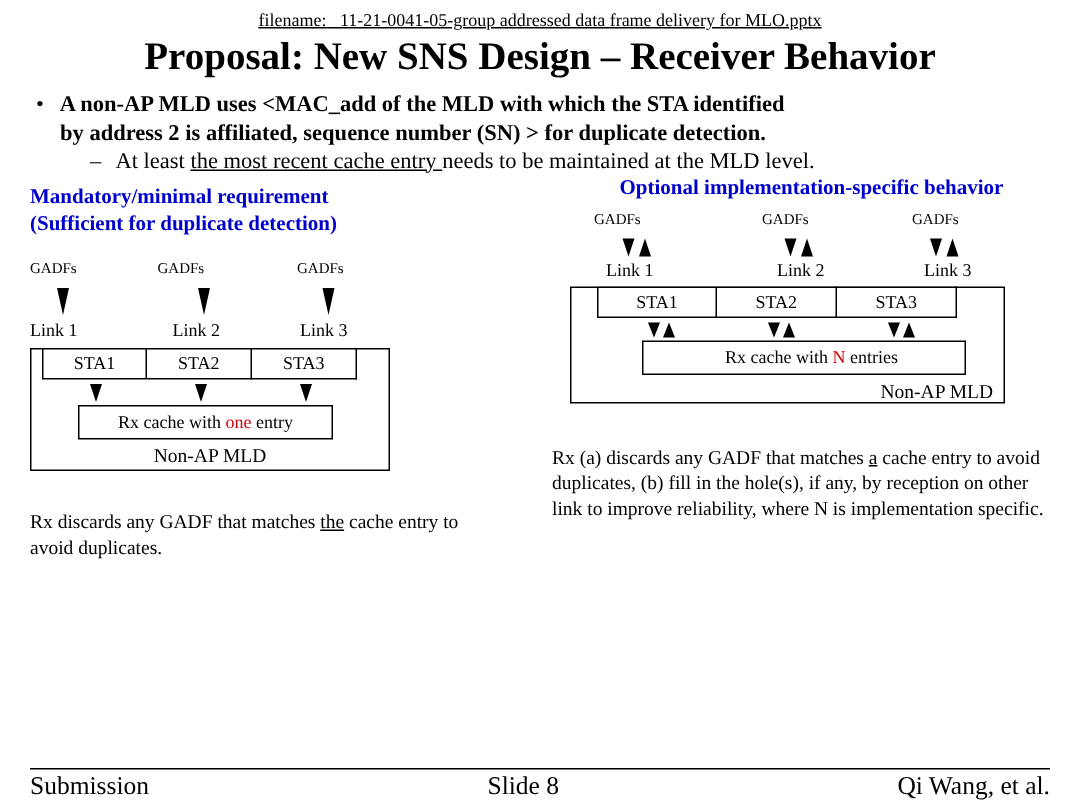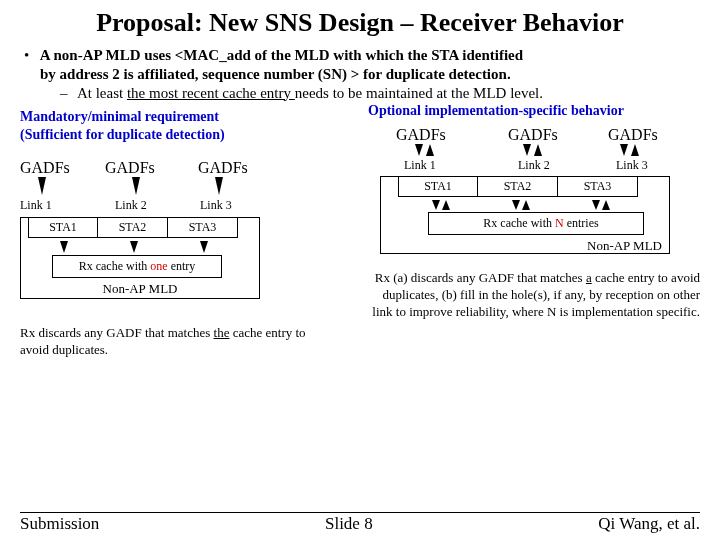--- a/index.html
+++ b/index.html
@@ -56,21 +56,21 @@
     font-size: 14px;
     margin-bottom: 6px;
     line-height: 1.3;
   }
   .fig {
     position: relative;
     height: 170px;
   }
   .gadfs-label {
     position: absolute;
-    font-size: 16px;
+    font-size: 10px;
   }
   .arrow-down {
     position: absolute;
     width: 0; height: 0;
     border-left: 4px solid transparent;
     border-right: 4px solid transparent;
     border-top: 18px solid #000;
   }
   .arrow-up {
     position: absolute;
@@ -129,20 +129,25 @@
     display: flex;
     justify-content: space-between;
     font-size: 17px;
     padding-top: 1px;
   }
 </style>
 </head>
 <body>
 <div class="page">
 
+  <div class="filename-line">
+    <span>filename:</span>
+    &nbsp;
+    <span>11-21-0041-05-group addressed data frame delivery for MLO.pptx</span>
+  </div>
 
   <div class="title">Proposal: New SNS Design – Receiver Behavior</div>
 
   <div class="body">
     <div class="bullet1">
       <span class="dot">•</span>
       <b>
         <span>A non-AP MLD uses  &lt;MAC_add of the MLD with which the STA identified </span><br>
         <span style="padding-left:16px;">by address 2 is affiliated,  sequence number (SN) &gt;  for duplicate detection.</span>
       </b>
@@ -192,21 +197,21 @@
 
         <div class="non-ap" style="top:130px; left:0; width:240px;">Non-AP MLD</div>
       </div>
 
       <div class="caption" style="margin-top:4px; padding-right:20px;">
         <span>Rx discards any GADF that matches </span><span class="u">the</span><span> cache entry to avoid duplicates.</span>
       </div>
     </div>
 
     <div class="col">
-      <div class="blue-header" style="margin-top:-6px;">
+      <div class="blue-header" style="margin-top:-6px;margin-left:45px;">
         <span>Optional implementation-specific behavior</span><br>
       </div>
 
       <div class="fig" style="height:140px;">
         <span class="gadfs-label" style="left:28px; top:0px;">GADFs</span>
         <span class="gadfs-label" style="left:140px; top:0px;">GADFs</span>
         <span class="gadfs-label" style="left:240px; top:0px;">GADFs</span>
 
         <div class="arrow-down" style="left:47px; top:18px; border-top-width:12px;"></div>
         <div class="arrow-up" style="left:58px; top:18px; border-bottom-width:12px;"></div>
@@ -234,21 +239,21 @@
         <div class="arrow-down" style="left:224px; top:74px; border-top-width:10px;"></div>
         <div class="arrow-up" style="left:234px; top:74px; border-bottom-width:10px;"></div>
 
         <div class="rx-cache" style="left:60px; top:86px; width:216px;padding-left:16px;">
           <span>Rx cache with </span><span class="red">N</span><span> entries</span>
         </div>
 
         <div class="non-ap" style="top:112px; left:12px; width:290px; text-align:right; padding-right:8px; box-sizing:border-box;">Non-AP MLD</div>
       </div>
 
-      <div class="caption" style="margin-top:4px;text-align:right;">
+      <div class="caption" style="margin-top:16px;">
         <span>Rx (a) discards any GADF that matches </span><span class="u">a</span><span> cache entry to avoid duplicates, (b) fill in the hole(s), if any, by reception on other link to improve reliability,  where N is implementation specific.</span>
       </div>
     </div>
   </div>
 
   <div class="footer">
     <span>Submission</span>
     <span>Slide 8</span>
     <span>Qi Wang, et al.</span>
   </div>

